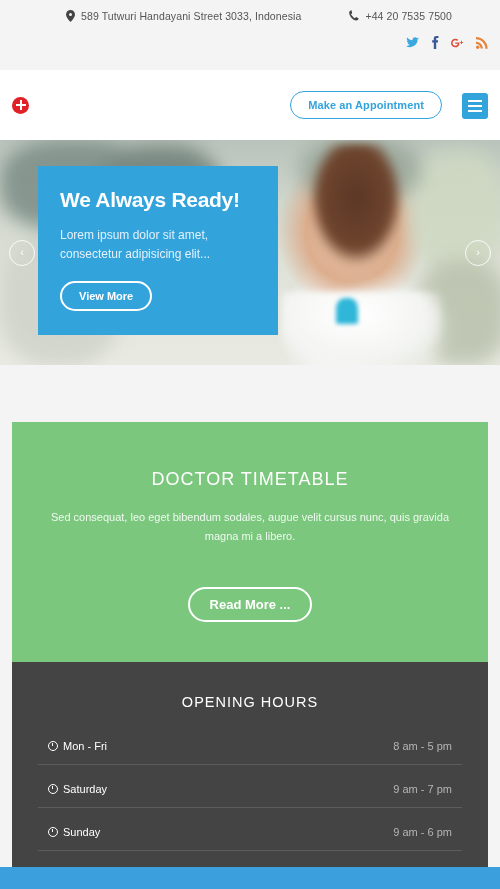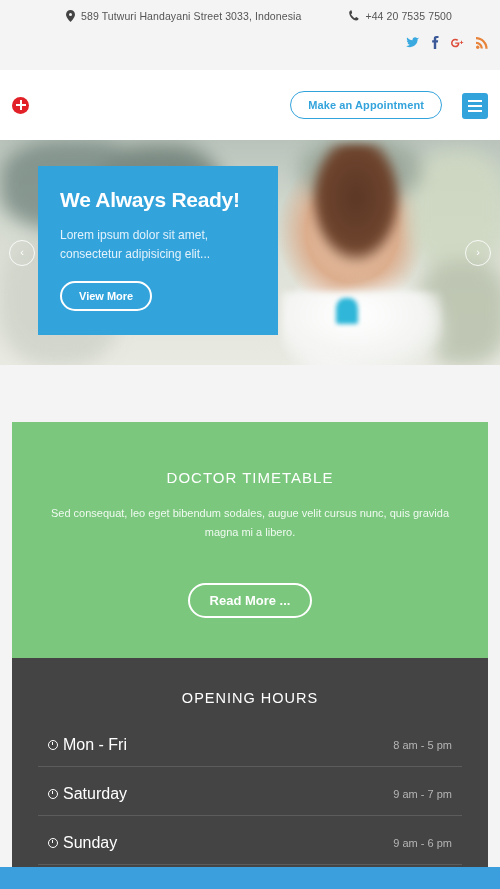--- a/index.html
+++ b/index.html
@@ -139,21 +139,21 @@
 
   
   .gap { width:100%; height:57px; background:#f4f4f4; }
 
   
   .green {
     width:476px; margin:0 12px; background:#7ac77d; color:#fff;
     text-align:center; padding:47px 22px 40px;
   }
   .green h2 {
-    font-size:15px; font-weight:normal; letter-spacing:1px;
+    font-size:18px; font-weight:normal; letter-spacing:1px;
     margin-bottom:18px;
   }
   .green p {
     font-size:11px; line-height:1.75; color:#f0faf0;
     max-width:420px; margin:0 auto 40px;
   }
   .btn-read {
     display:inline-block; border:2px solid #fff; color:#fff;
     background:transparent; border-radius:20px;
     padding:8px 20px; font-size:13px; font-weight:bold; cursor:pointer;
@@ -169,21 +169,21 @@
     text-align:center; margin-bottom:26px;
   }
   .hours-row {
     display:flex; align-items:center; justify-content:space-between;
     padding:4px 10px 12px 10px;
     border-bottom:1px solid #5c5c5c;
     margin-bottom:14px;
   }
   .hours-day {
     display:flex; align-items:center; gap:5px;
-    font-size:16px; color:#fff;
+    font-size:11px; color:#fff;
   }
   .clock-icon {
     width:10px; height:10px; border:1.5px solid #fff; border-radius:50%;
     position:relative; display:inline-block; flex:none;
   }
   .clock-icon:before {
     content:""; position:absolute; left:3px; top:1.3px;
     width:1.4px; height:3.4px; background:#fff;
   }
   .hours-time { font-size:11px; color:#b5b5b5; }

